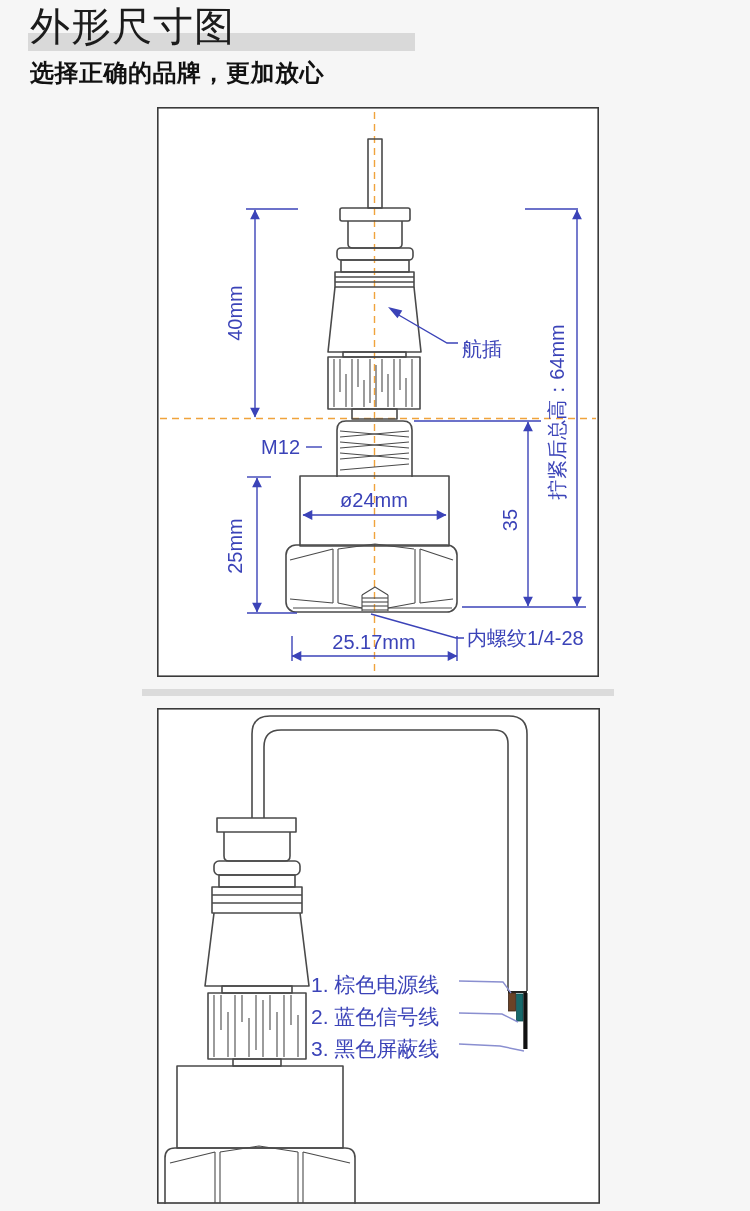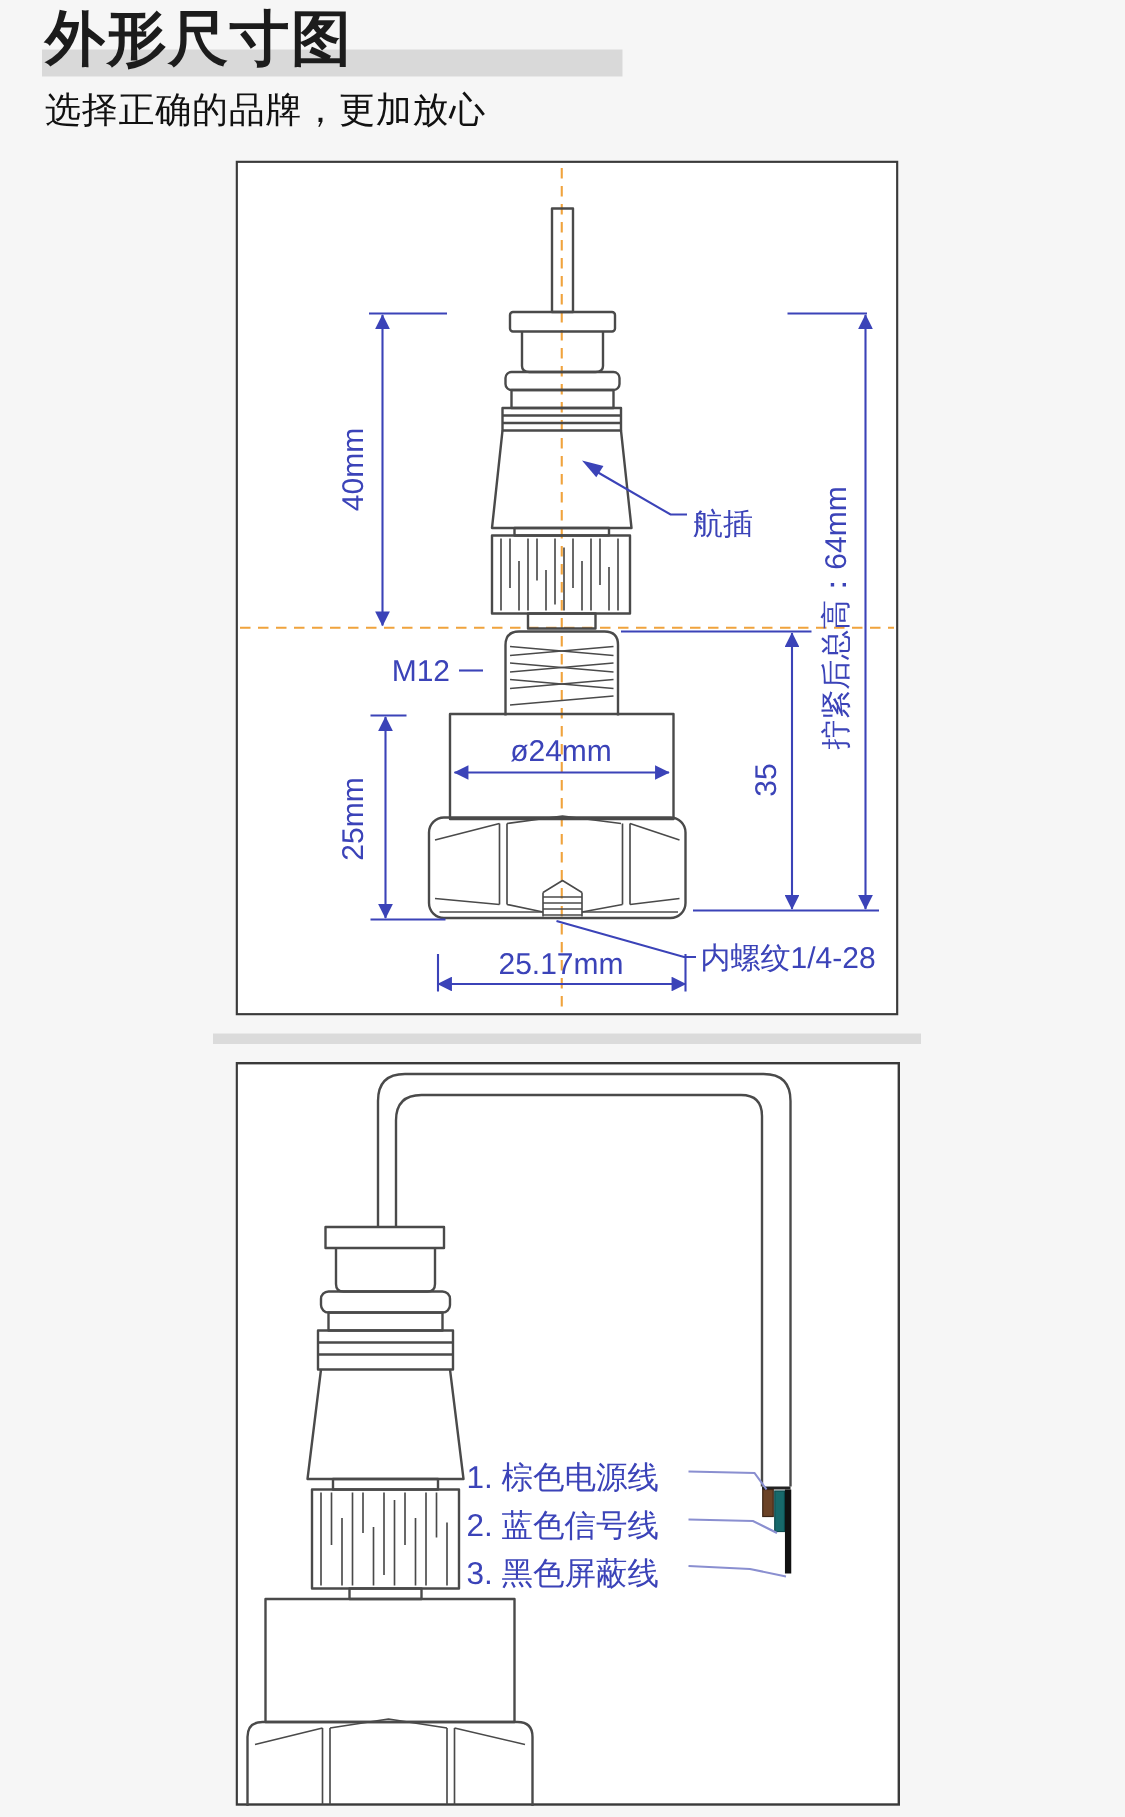--- a/index.html
+++ b/index.html
@@ -6,25 +6,25 @@
   body{
     width:750px;height:1211px;
     background:#f6f6f6;
     font-family:"Liberation Sans","DejaVu Sans",sans-serif;
     position:relative;overflow:hidden;
   }
   .header{position:absolute;left:0;top:0;width:750px;height:100px;}
   .title-bar{position:absolute;left:28px;top:33px;width:387px;height:18px;background:#d9d9d9;}
   .page-title{
     position:absolute;left:30px;top:4px;margin:0;
-    font-size:40px;font-weight:700;color:#1c1c1c;letter-spacing:1px;line-height:1.1;
+    font-size:40px;font-weight:400;color:#1c1c1c;letter-spacing:1px;line-height:1.1;
   }
   .page-subtitle{
     position:absolute;left:30px;top:57px;margin:0;
-    font-size:24px;font-weight:400;color:#111;letter-spacing:0.5px;
+    font-size:24px;font-weight:700;color:#111;letter-spacing:0.5px;
   }
   .panel{position:absolute;display:block;}
   #panel1{left:157px;top:107px;width:442px;height:570px;}
   #panel2{left:157px;top:708px;width:443px;height:496px;}
   .divider{position:absolute;left:142px;top:689px;width:472px;height:7px;background:#dbdbdb;}
   svg{display:block;}
   svg text{font-family:"Liberation Sans","DejaVu Sans",sans-serif;}
   .outline{stroke:#4a4a4a;stroke-width:1.6;fill:none;stroke-linejoin:round;}
   .thin{stroke:#4a4a4a;stroke-width:1.1;fill:none;}
   .dimline{stroke:#3b43b8;stroke-width:1.4;fill:none;}

